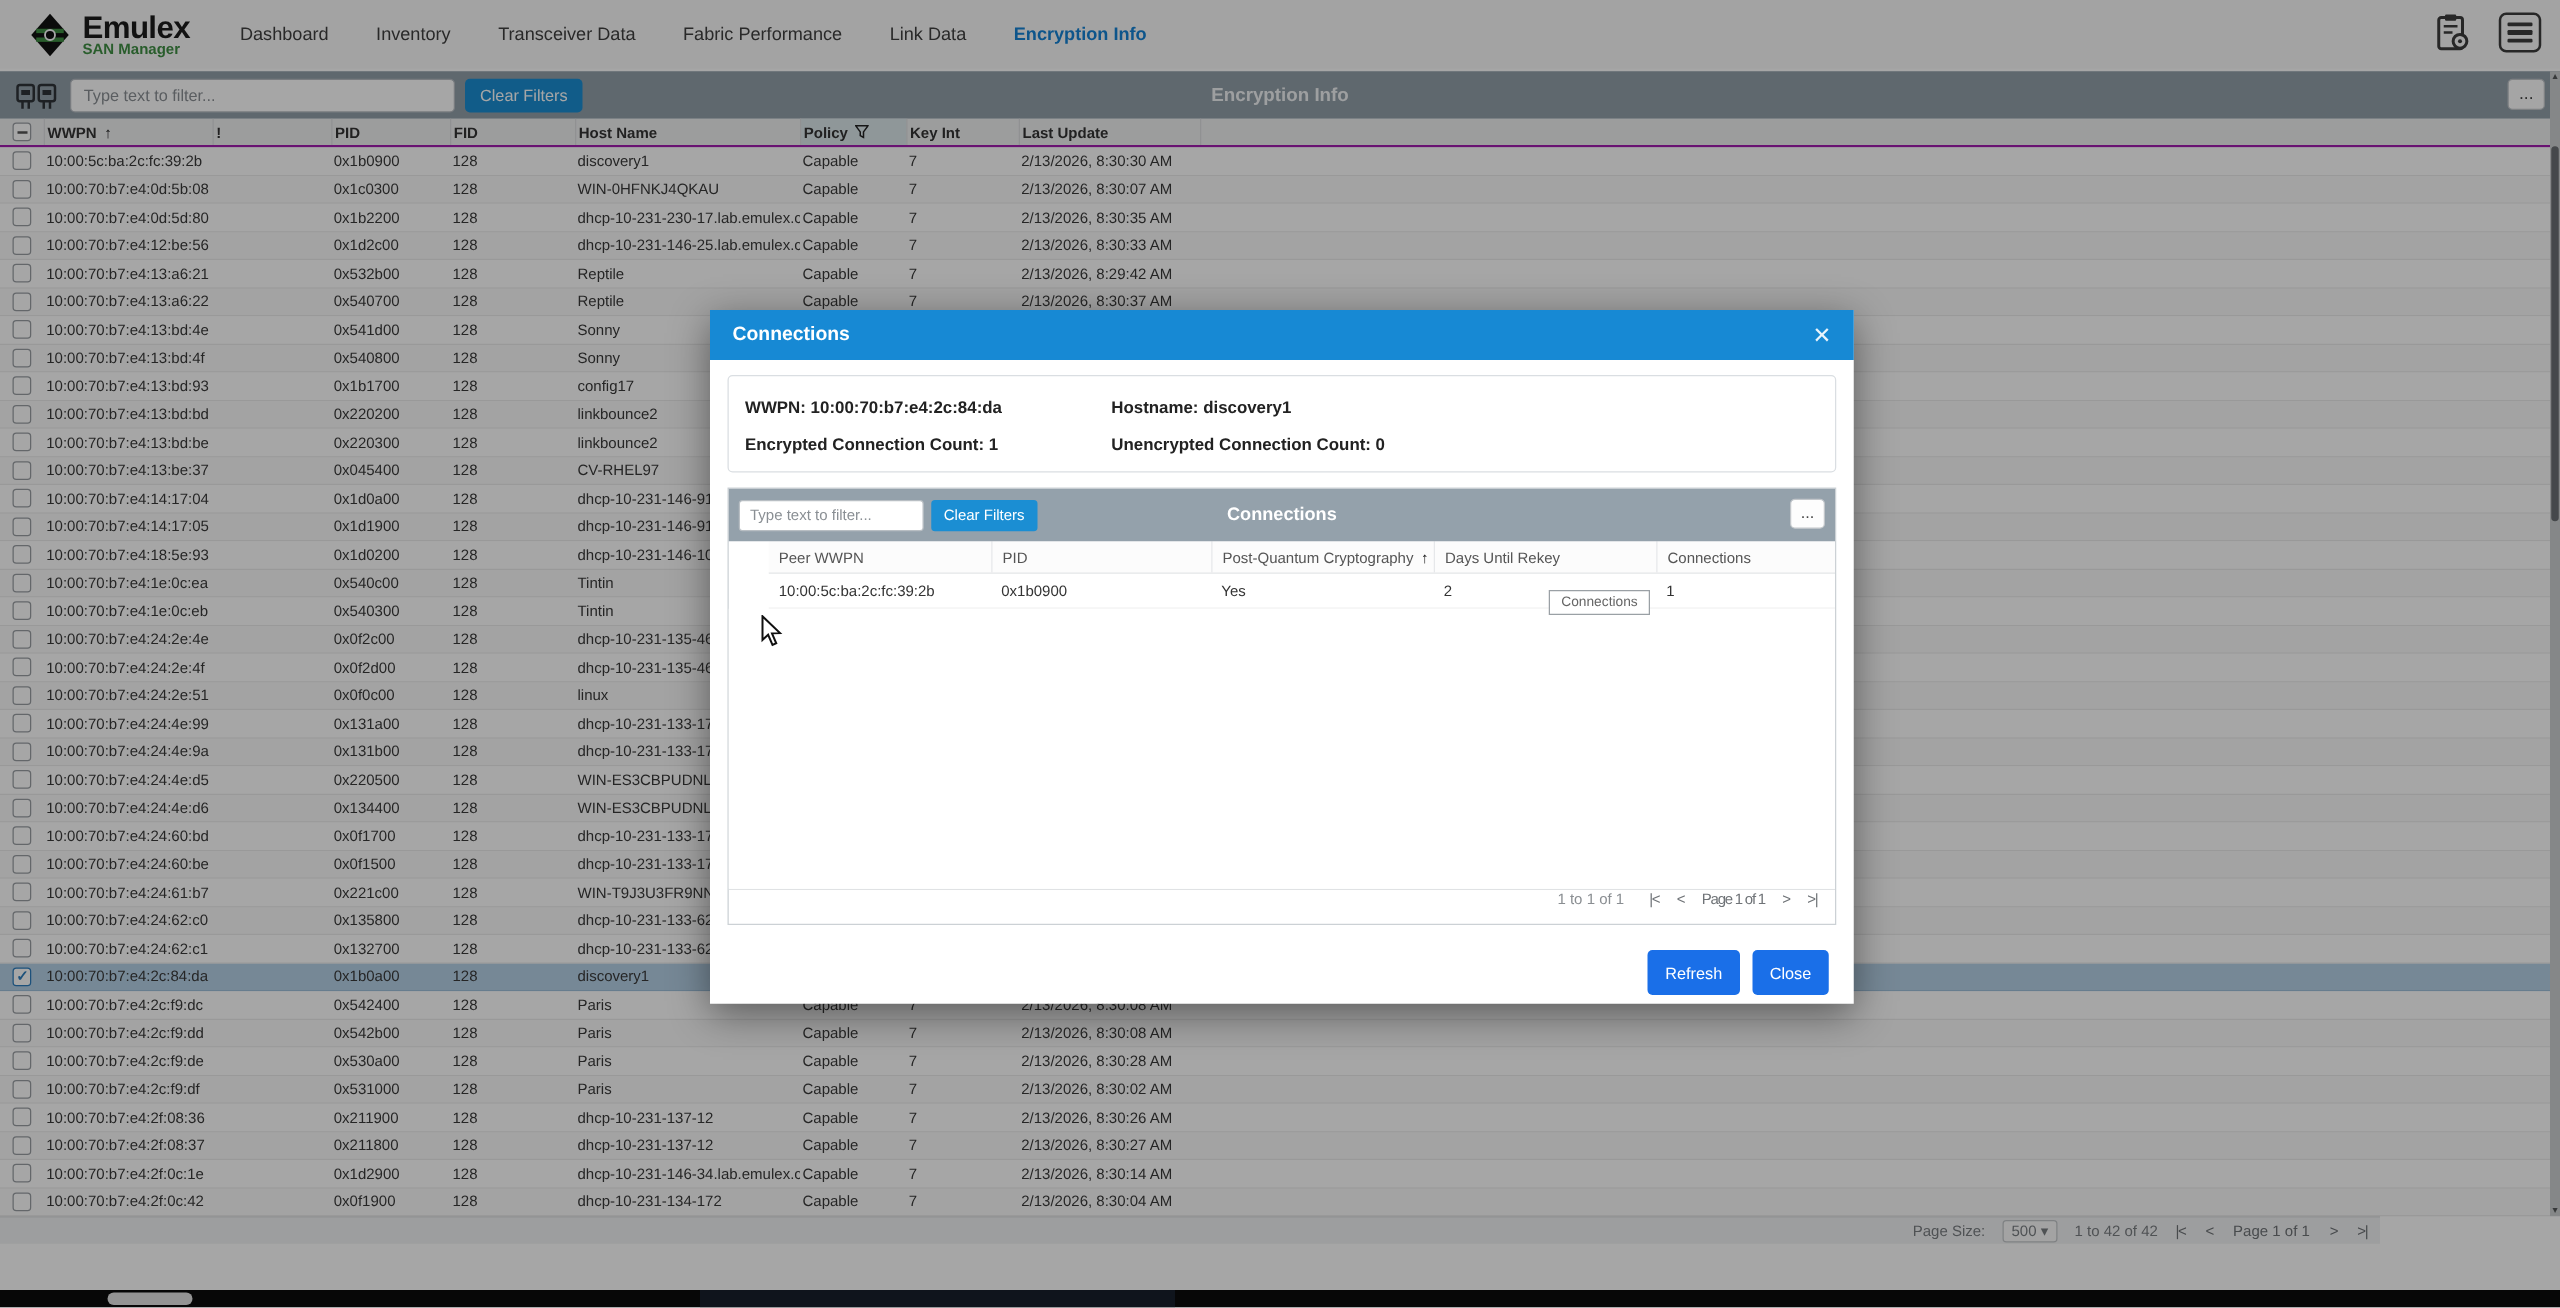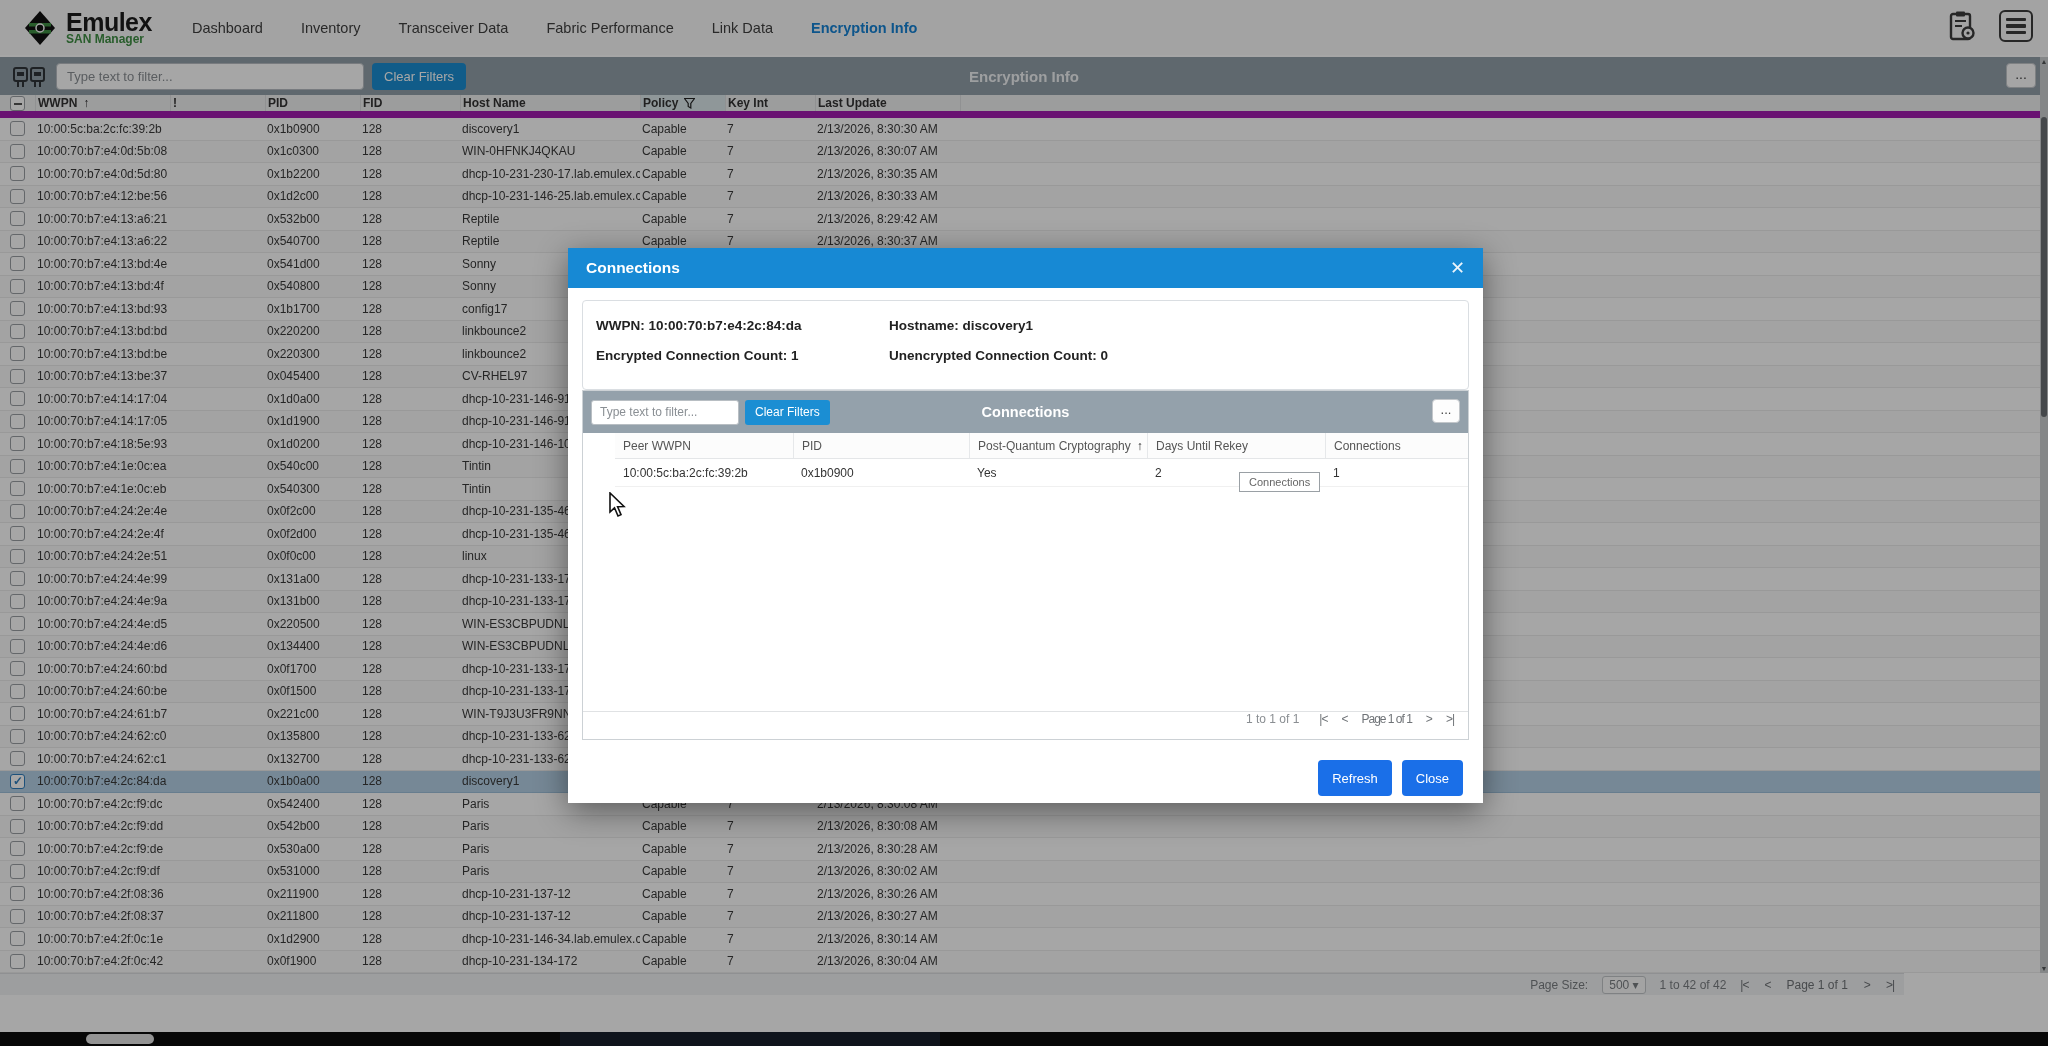--- a/index.html
+++ b/index.html
@@ -25,21 +25,21 @@
   .toolbar { position:absolute; left:0; top:57px; width:2048px; height:38px; background:#93a0aa; display:flex; align-items:center; }
   .funnel-plug { margin-left:10px; width:38px; height:28px; }
   .flt-input { margin-left:8px; width:308px; height:27px; background:#fff; border:1px solid #b8bec3; border-radius:4px; font-size:13px; color:#333; padding:0 10px; }
   .flt-input::placeholder { color:#8a8f94; }
   .btn-clear { margin-left:8px; height:27px; padding:0 12px; background:#1b8ed3; color:#fff; border:none; border-radius:4px; font-size:13px; cursor:pointer; font-family:inherit; }
   .tb-title { position:absolute; left:0; width:2048px; text-align:center; color:#f2f4f6; font-size:15px; font-weight:bold; pointer-events:none; }
   .tb-more { position:absolute; right:12px; top:6px; width:30px; height:25px; background:#fdfdfd; border:1px solid #c2c6ca; border-radius:4px; font-size:14px; color:#444; line-height:21px; text-align:center; cursor:pointer; }
 
   
   .grid { display:grid; grid-template-columns:35px 135px 95px 95px 100px 180px 85px 90px 145px 1fr; }
-  .thead { position:absolute; left:0; top:95px; width:2040px; height:23px; background:#f0f1f2; border-bottom:7px solid #a21caf; font-size:12px; color:#333; font-weight:bold; }
+  .thead { position:absolute; left:0; top:95px; width:2040px; height:23px; background:#f0f1f2; border-bottom:2px solid #a21caf; font-size:12px; color:#333; font-weight:bold; }
   .thead .hc { display:flex; align-items:center; padding-left:2px; border-left:1px solid #dddfe1; overflow:hidden; white-space:nowrap; }
   .thead .hc:first-child { border-left:none; justify-content:center; padding-left:0; }
   .thead .hc.hl { background:#dce8ec; }
   .sort-arrow { margin-left:6px; font-weight:bold; color:#222; }
   .funnel { margin-left:6px; }
   .rows { position:absolute; left:0; top:118px; width:2040px; height:855px; background:#fff; }
   .trow { height:22.5px; border-bottom:1px solid #ececec; font-size:12px; color:#3a3a3a; background:#fff; cursor:default; }
   .trow:nth-child(even) { background:#fbfbfb; }
   .trow.sel { background:#b5d1e7; border-bottom-color:#9fc0da; }
   .trow .c { display:flex; align-items:center; padding-left:2px; overflow:hidden; white-space:nowrap; }
@@ -68,21 +68,21 @@
   .strip { position:absolute; left:0; top:1032px; width:2048px; height:14px; background:#0c0c0c; }
   .strip .pill { position:absolute; left:86px; top:2px; width:68px; height:10px; background:#e3e3e3; border-radius:5px; }
   .strip .seg { position:absolute; left:560px; top:0; width:380px; height:14px; background:#181f2b; }
 
   
   .overlay { position:absolute; inset:0; background:rgba(0,0,0,0.35); z-index:10; }
   .modal { position:absolute; left:568px; top:248px; width:915px; height:555px; background:#fff; z-index:20; box-shadow:0 8px 30px rgba(0,0,0,0.45); }
   .m-head { height:40px; background:#1789d4; display:flex; align-items:center; padding:0 18px; }
   .m-title { color:#fff; font-size:15.5px; font-weight:bold; }
   .m-x { margin-left:auto; color:#eaf4fb; font-size:18px; cursor:pointer; line-height:18px; }
-  .m-info { position:absolute; left:14px; right:14px; top:52px; height:90px; border:1px solid #dadee2; border-radius:4px; padding:17px 13px; font-size:13.5px; font-weight:bold; color:#222; }
+  .m-info { position:absolute; left:14px; right:14px; top:52px; height:78px; border:1px solid #dadee2; border-radius:4px; padding:17px 13px; font-size:13.5px; font-weight:bold; color:#222; }
   .m-info .r { display:flex; margin-bottom:15px; }
   .m-info .k1 { width:293px; }
   .m-tablewrap { position:absolute; left:14px; right:14px; top:142px; height:350px; border:1px solid #ccd1d5; display:flex; flex-direction:column; }
   .m-toolbar { height:42px; background:#94a1ab; display:flex; align-items:center; position:relative; flex:0 0 auto; }
   .m-flt { margin-left:8px; width:148px; height:25px; background:#fff; border:1px solid #b8bec3; border-radius:3px; font-size:12px; color:#333; padding:0 8px; }
   .m-flt::placeholder { color:#8a8f94; }
   .m-clear { margin-left:6px; height:25px; padding:0 10px; background:#1b8ed3; color:#fff; border:none; border-radius:3px; font-size:12px; cursor:pointer; font-family:inherit; }
   .m-ttitle { position:absolute; left:0; width:100%; text-align:center; color:#fff; font-size:14.5px; font-weight:bold; pointer-events:none; }
   .m-more { position:absolute; right:8px; top:8px; width:28px; height:24px; background:#fdfdfd; border:1px solid #c2c6ca; border-radius:4px; font-size:13px; color:#444; line-height:20px; text-align:center; cursor:pointer; }
   .m-grid { display:grid; grid-template-columns:178px 176px 178px 178px 1fr;margin-left:32px; }

